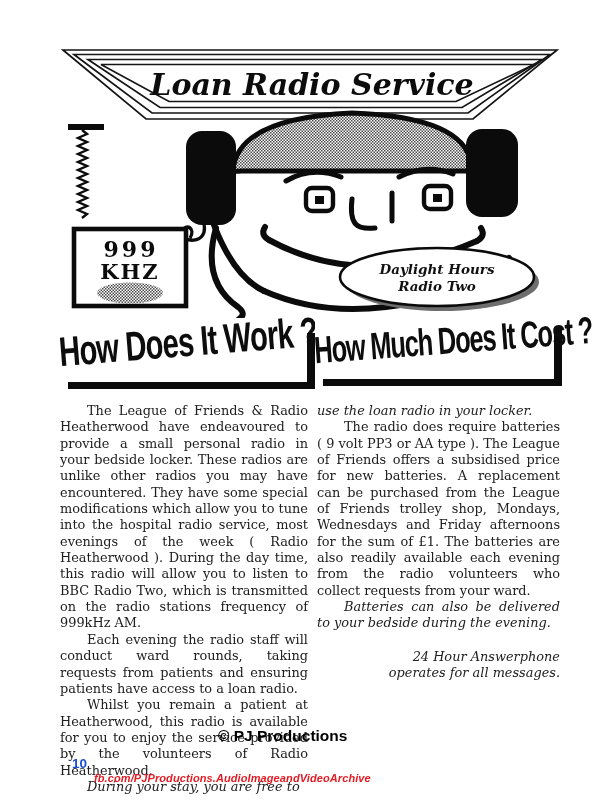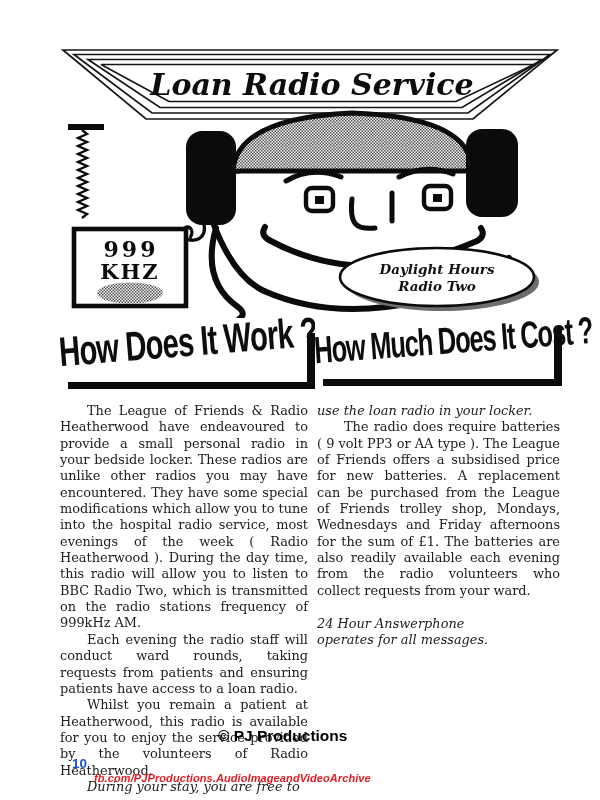--- a/index.html
+++ b/index.html
@@ -16,21 +16,21 @@
   #banner-left .bt{font-size:34px;letter-spacing:-1px;transform:rotate(-4.6deg) scale(0.86,1.22);}
   #banner-right .bt{font-size:31px;letter-spacing:-1.4px;transform:rotate(-4.2deg) scale(0.82,1.22);}
 
   
   .col{position:absolute;top:403px;font-size:12.9px;line-height:16.35px;color:#202020;}
   #col-left{left:60px;width:248px;}
   #col-right{left:317px;width:243px;}
   .col p{margin:0;text-align:justify;}
   .col p.ind{text-indent:27px;}
   .col p.bi{font-weight:normal;font-style:italic;}
-  .col p.ctr{text-align:left;white-space:pre-line;margin-top:17px;text-indent:0;}
+  .col p.ctr{text-align:right;white-space:pre-line;margin-top:17px;text-indent:0;}
 
   
   .pagenum{position:absolute;left:72px;top:756px;font-family:"Liberation Sans",sans-serif;
       font-weight:bold;font-size:13.5px;color:#1d4ed8;}
   .copyright{position:absolute;left:218px;top:727px;font-family:"Liberation Sans",sans-serif;
       font-weight:bold;font-size:15.5px;color:#000000;}
   .social{position:absolute;left:94px;top:772px;width:420px;font-family:"Liberation Sans",sans-serif;
       font-weight:bold;font-style:italic;font-size:11px;color:#e31b22;letter-spacing:.1px;}
 </style>
 </head>
@@ -127,20 +127,21 @@
   <div id="col-left" class="col">
     <p class="ind">The League of Friends &amp; Radio Heatherwood have endeavoured to provide a small personal radio in your bedside locker. These radios are unlike other radios you may have encountered. They have some special modifications which allow you to tune into the hospital radio service, most evenings of the week ( Radio Heatherwood ). During the day time, this radio will allow you to listen to BBC Radio Two, which is transmitted on the radio stations frequency of 999kHz AM.</p>
     <p class="ind">Each evening the radio staff will conduct ward rounds, taking requests from patients and ensuring patients have access to a loan radio.</p>
     <p class="ind">Whilst you remain a patient at Heatherwood, this radio is available for you to enjoy the service provided by the volunteers of Radio Heatherwood.</p>
     <p class="ind bi">During your stay, you are free to</p>
   </div>
 
   <div id="col-right" class="col">
     <p class="bi">use the loan radio in your locker.</p>
     <p class="ind">The radio does require batteries ( 9 volt PP3 or AA type ). The League of Friends offers a subsidised price for new batteries. A replacement can be purchased from the League of Friends trolley shop, Mondays, Wednesdays and Friday afternoons for the sum of £1. The batteries are also readily available each evening from the radio volunteers who collect requests from your ward.</p>
+    <p class="ind bi">Batteries can also be delivered to your bedside during the evening.</p>
     <p class="bi ctr">24 Hour Answerphone
 operates for all messages.</p>
   </div>
 
   <div class="pagenum">10</div>
   <div class="copyright">© PJ Productions</div>
   <div class="social">fb.com/PJProductions.AudioImageandVideoArchive</div>
 
 </div>
 

